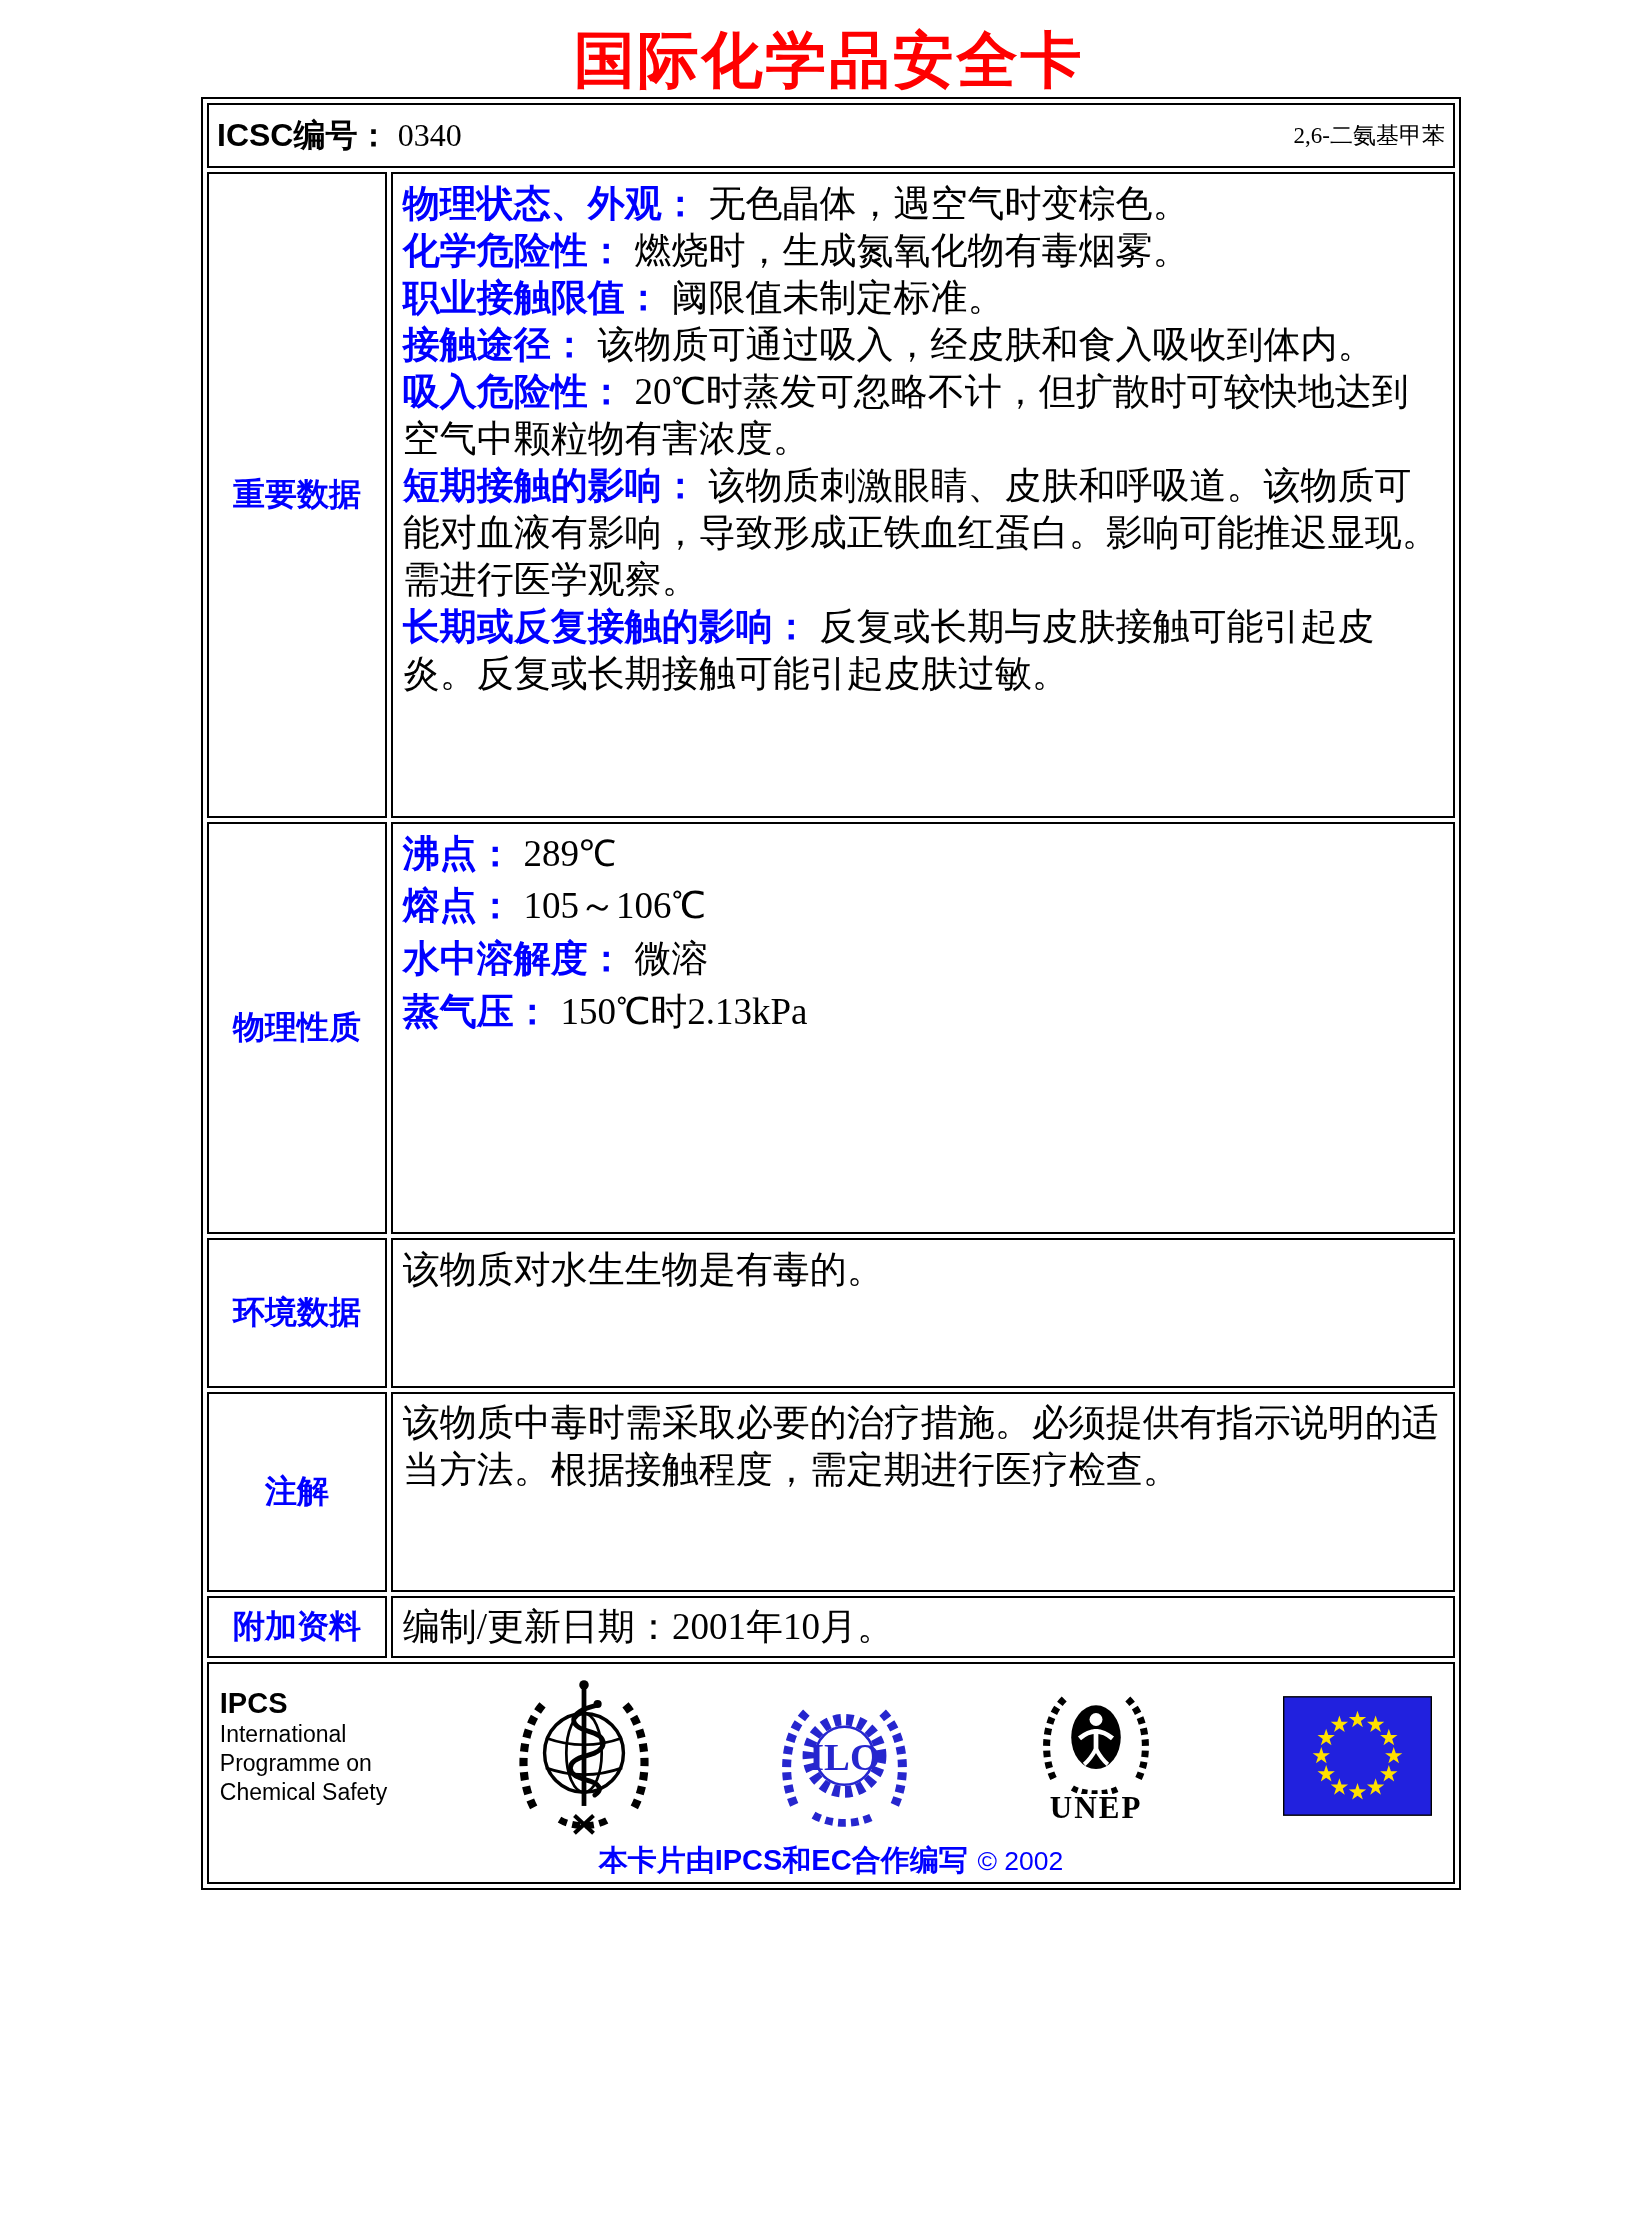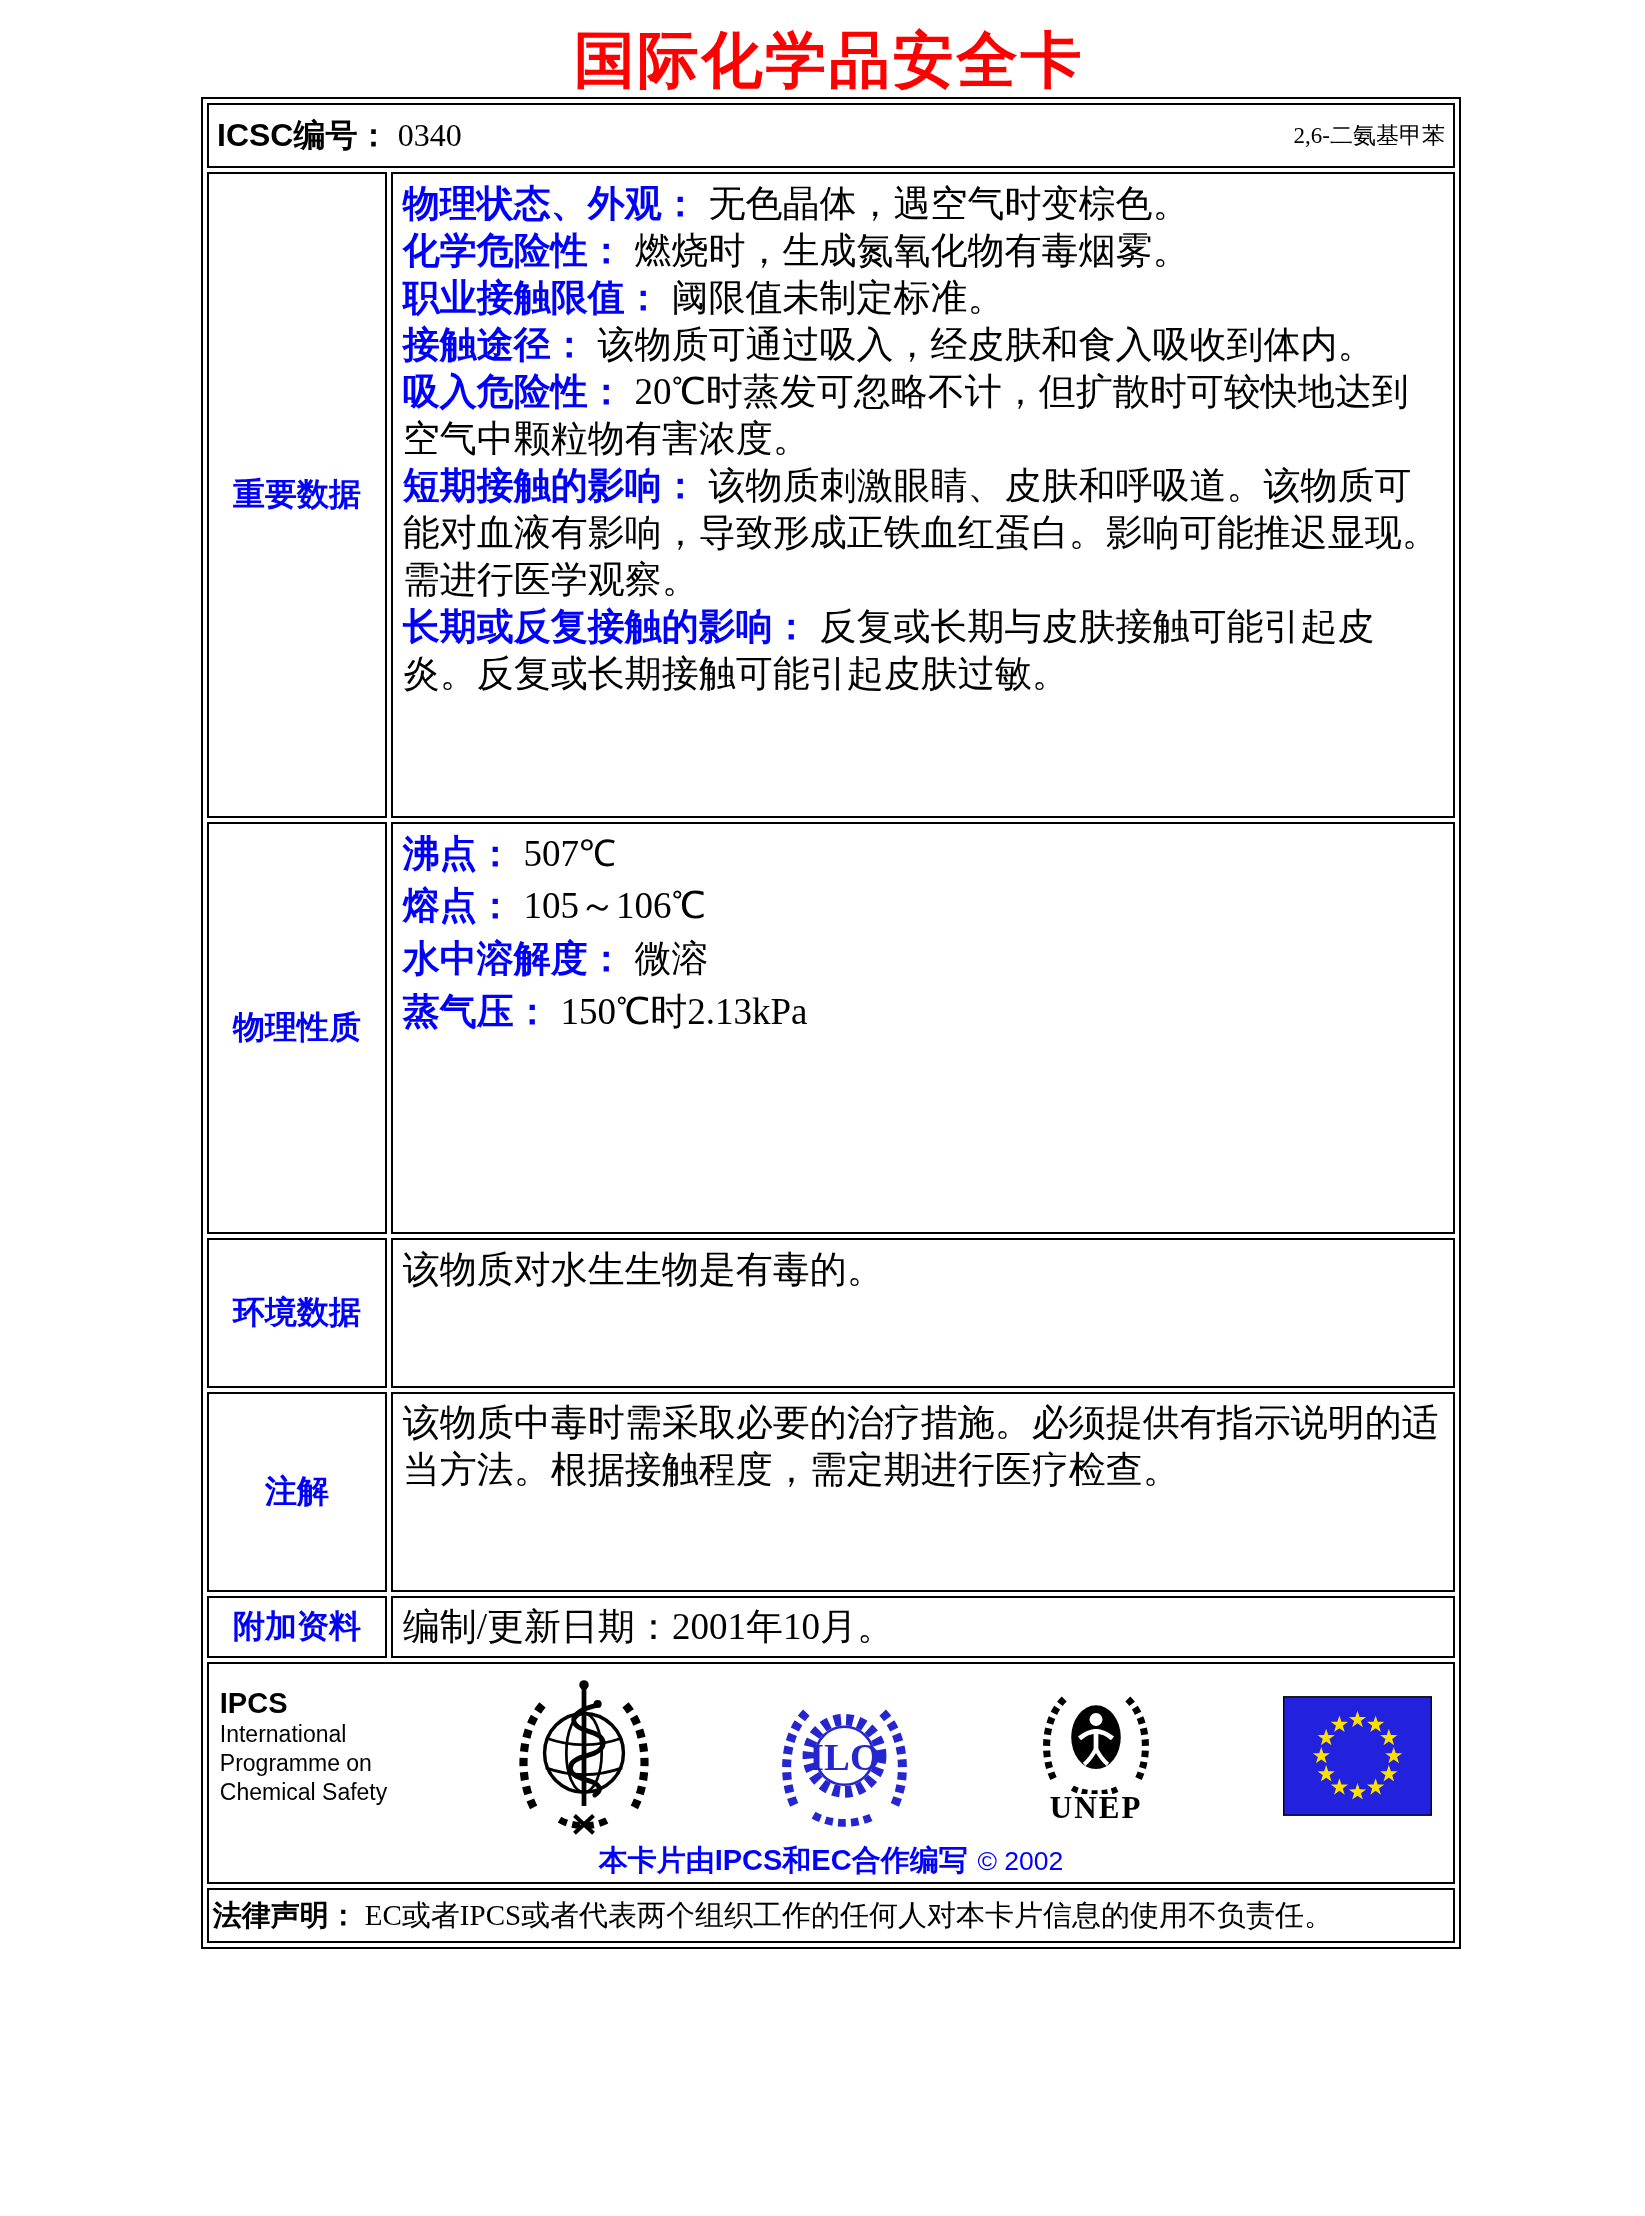--- a/index.html
+++ b/index.html
@@ -98,21 +98,21 @@
       <p><span class="p-label">接触途径：</span><span>该物质可通过吸入，经皮肤和食入吸收到体内。</span></p>
       <p><span class="p-label">吸入危险性：</span><span>20℃时蒸发可忽略不计，但扩散时可较快地达到空气中颗粒物有害浓度。</span></p>
       <p><span class="p-label">短期接触的影响：</span><span>该物质刺激眼睛、皮肤和呼吸道。该物质可能对血液有影响，导致形成正铁血红蛋白。影响可能推迟显现。需进行医学观察。</span></p>
       <p><span class="p-label">长期或反复接触的影响：</span><span>反复或长期与皮肤接触可能引起皮炎。反复或长期接触可能引起皮肤过敏。</span></p>
     </td>
   </tr>
 
   <tr>
     <td class="lbl-cell c-physical">物理性质</td>
     <td class="content-cell c-physical phys">
-      <p><span class="p-label">沸点：</span><span>507℃</span></p>
+      <p><span class="p-label">沸点：</span><span>289℃</span></p>
       <p><span class="p-label">熔点：</span><span>105～106℃</span></p>
       <p><span class="p-label">水中溶解度：</span><span>微溶</span></p>
       <p><span class="p-label">蒸气压：</span><span>150℃时2.13kPa</span></p>
     </td>
   </tr>
 
   <tr>
     <td class="lbl-cell c-environ">环境数据</td>
     <td class="content-cell c-environ">
       <p>该物质对水生生物是有毒的。</p>
@@ -206,24 +206,17 @@
           </svg>
         </div>
       </div>
 
       <div class="credit-line">
         <span>本卡片由IPCS和EC合作编写</span><span class="copyright">© 2002</span>
       </div>
     </td>
   </tr>
 
-  <tr>
-    <td class="c-legal" colspan="2">
-      <div class="legal-text">
-        <span class="p-label">法律声明：</span><span>EC或者IPCS或者代表两个组织工作的任何人对本卡片信息的使用不负责任。</span>
-      </div>
-    </td>
-  </tr>
 
 </tbody>
     </table>
 </div>
 
 
 </body></html>

